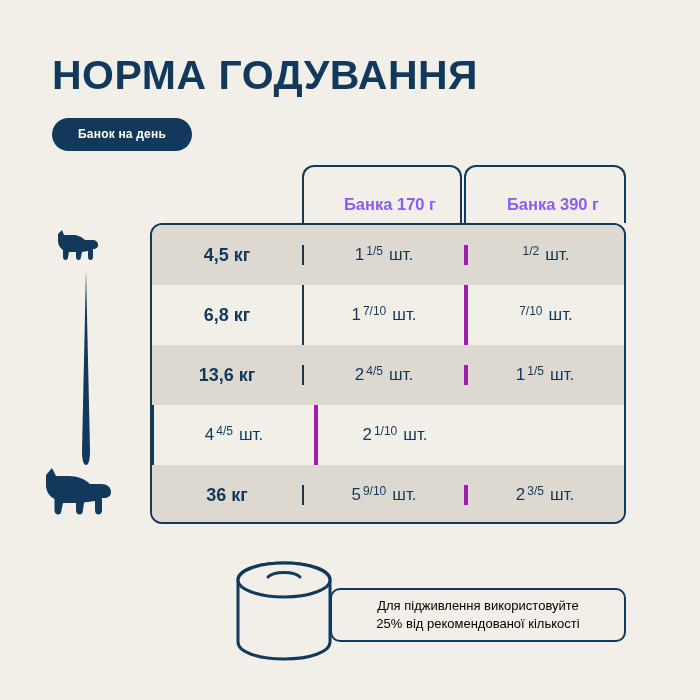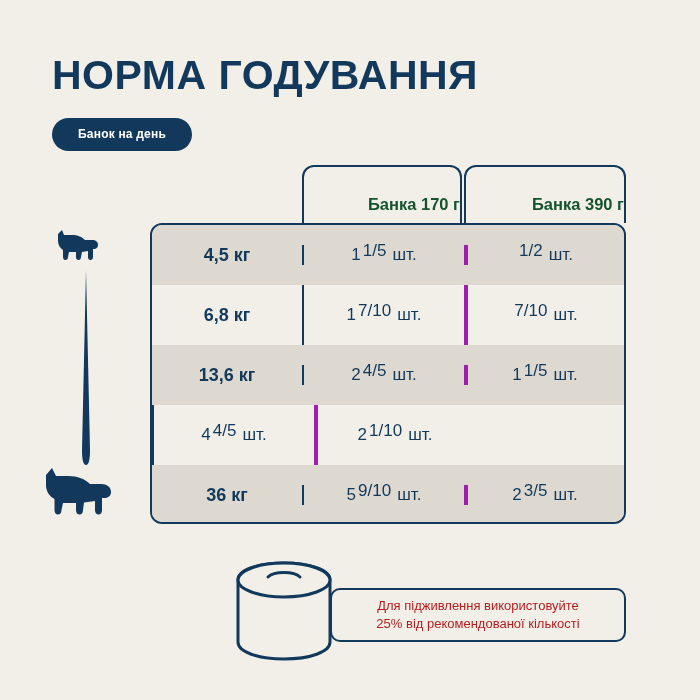--- a/index.html
+++ b/index.html
@@ -67,24 +67,24 @@
     border-radius: 12px 12px 0 0;
     background: #f2efe9;
     box-sizing: border-box;
     z-index: 3;
   }
   .col-head .ch-label {
     position: absolute;
     left: 16px;
     right: 0;
     bottom: 9px;
-    text-align: right;
+    text-align: center;
     font-size: 16.5px;
     font-weight: bold;
-    color: #14532d;
+    color: #8b5cf6;
   }
   #colhead-0 { left: 152px; width: 160px; }
   #colhead-1 { left: 314px; width: 162px; }
 
   
   .table-body {
     position: absolute;
     left: 0;
     top: 58px;
     width: 476px;
@@ -113,21 +113,21 @@
   .cell.weight {
     width: 150px;
     font-weight: bold;
     font-size: 18px;
   }
   .cell.v0 { width: 162px; border-left: 2px solid #12395b; }
   .cell.v1 { width: 158px; border-left: 4px solid #a21caf; }
 
   .frac {
     display: inline-block;
-    font-size: 17px;
+    font-size: 12px;
     position: relative;
     top: -4px;
     margin: 0 2px 0 2px;
     letter-spacing: 0px;
   }
   .unit { margin-left: 4px; }
 
   
   .dog-small {
     position: absolute;
@@ -157,21 +157,21 @@
     border: 2px solid #12395b;
     border-radius: 10px;
     box-sizing: border-box;
     display: flex;
     flex-direction: column;
     align-items: center;
     justify-content: center;
     font-size: 13px;
     line-height: 18px;
     text-align: center;
-    color: #b91c1c;
+    color: #000000;
     background: #f2efe9;
   }
   .can {
     position: absolute;
     left: 232px;
     top: 558px;
     z-index: 4;
   }
 </style>
 </head>

